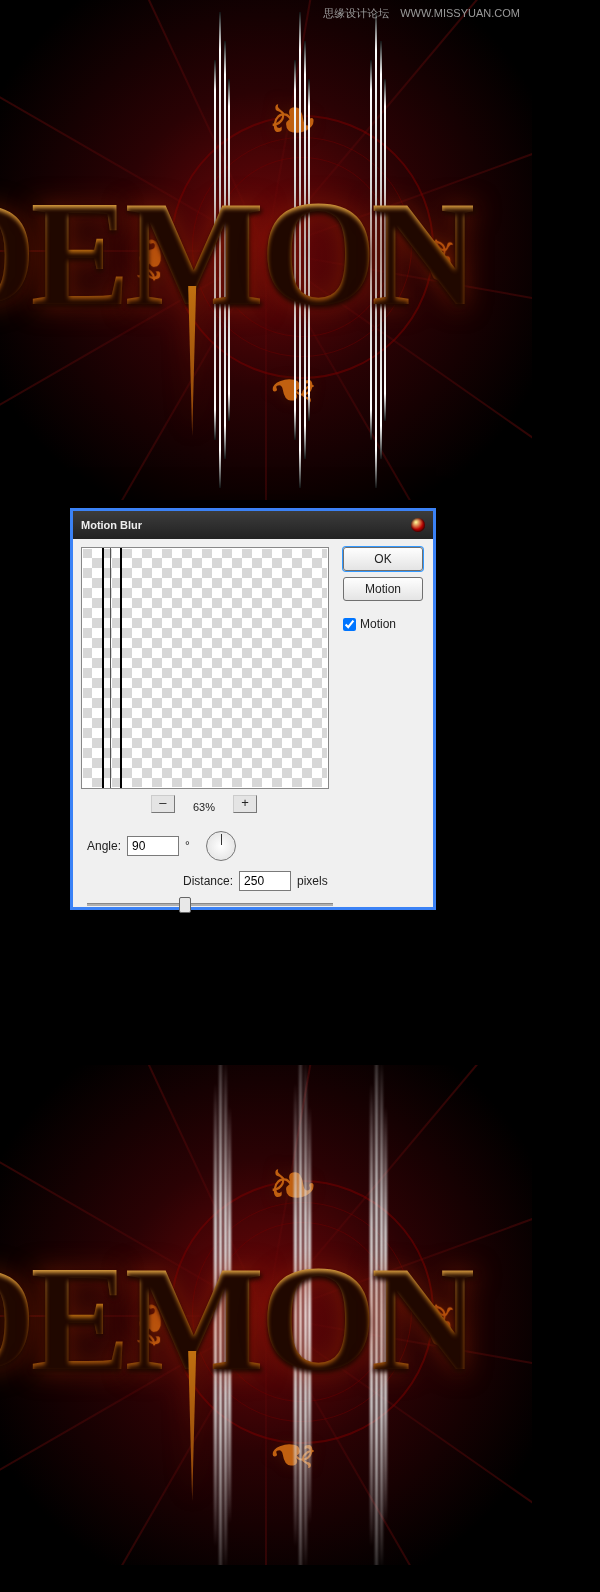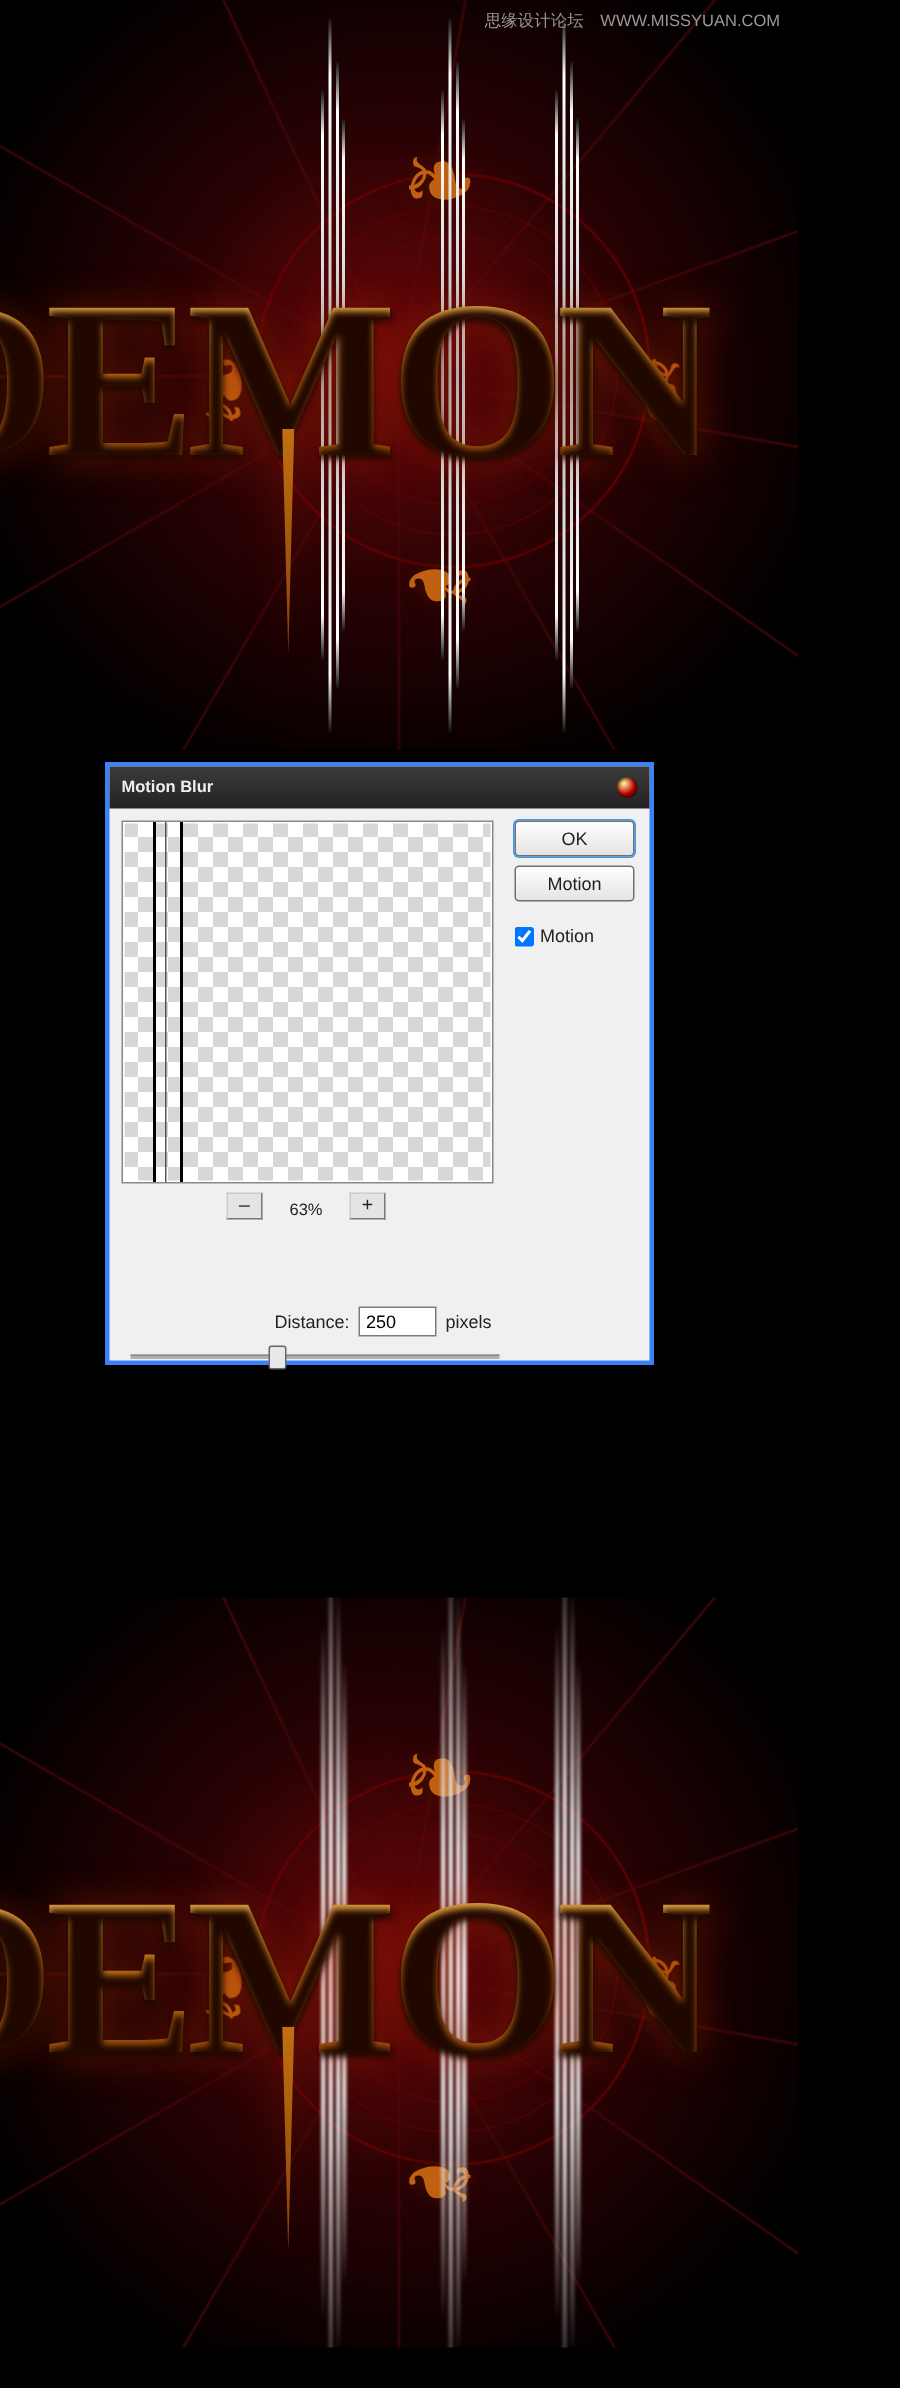--- a/index.html
+++ b/index.html
@@ -161,20 +161,26 @@
 
       <div class="buttons">
         <div class="btn def">OK</div>
         <div class="btn">Motion</div>
         <label class="chk">
           <input type="checkbox" checked="" style="">
           <span>Motion</span>
         </label>
       </div>
 
+      <div class="row angle">
+        <span>Angle:</span>
+        <input class="numfield" value="90" style="">
+        <span>°</span>
+        <span class="anglewheel"></span>
+      </div>
 
       <div class="row dist">
         <span>Distance:</span>
         <input class="numfield" value="250" style="">
         <span>pixels</span>
       </div>
 
       <div class="slider">
         <div class="track"></div>
         <div class="thumb"></div>

